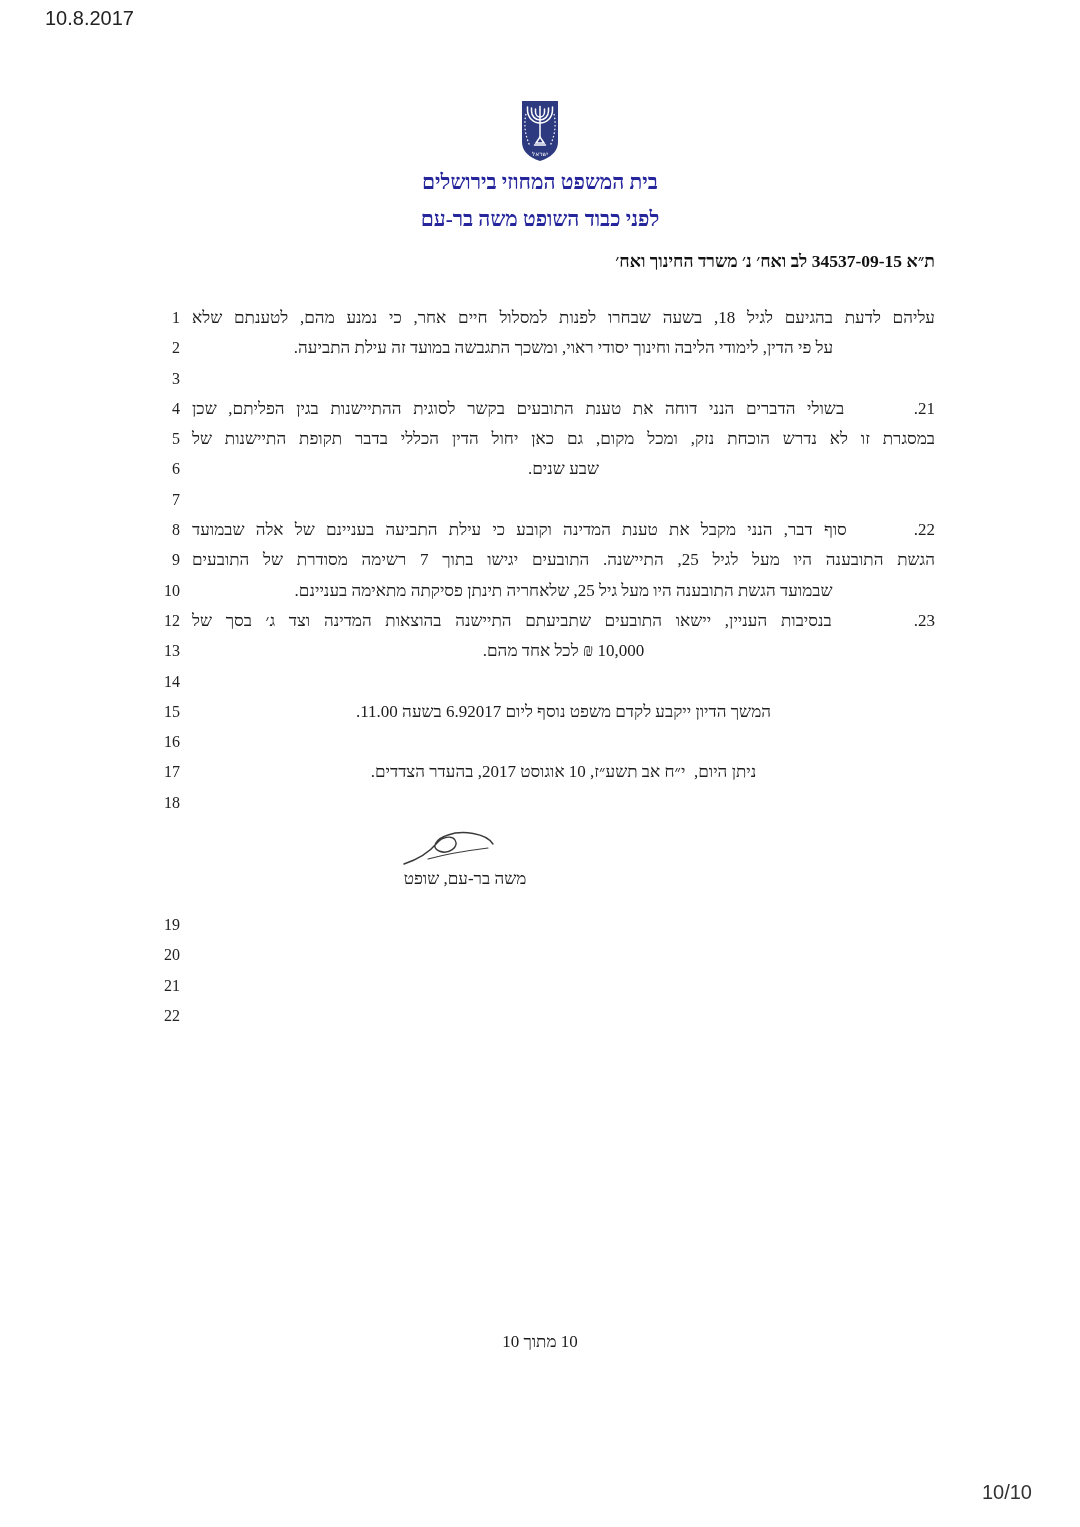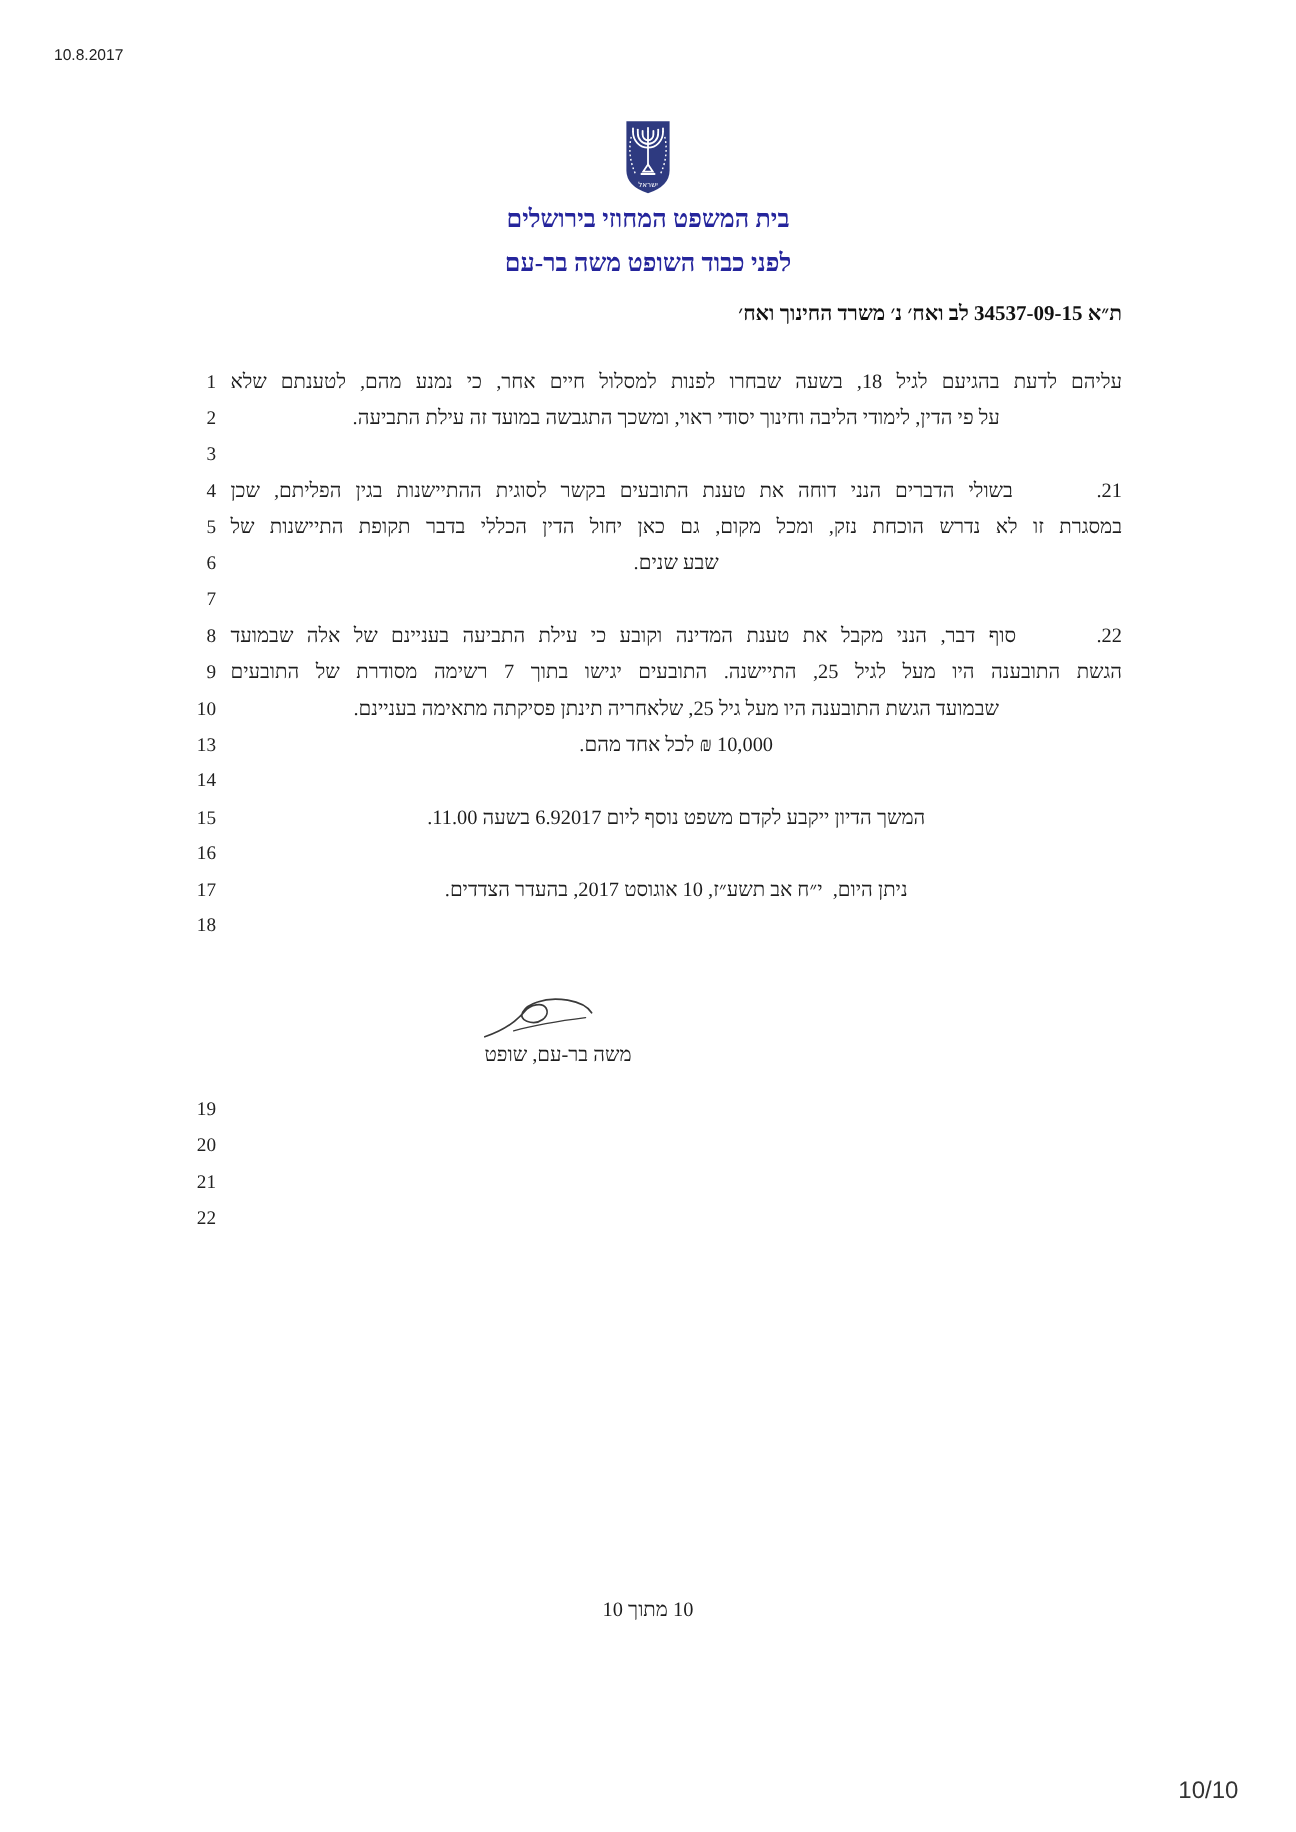--- a/index.html
+++ b/index.html
@@ -6,23 +6,23 @@
   .page{
     position:relative;
     width:1080px;height:1527px;
     margin:0 auto;
     background:#ffffff;
     font-family:"Liberation Serif","DejaVu Sans",serif;
     color:#1c1c1c;
     overflow:hidden;
   }
   .date-top{
-    position:absolute;left:45px;top:38px;
+    position:absolute;left:45px;top:7px;
     font-family:"Liberation Sans","DejaVu Sans",sans-serif;
-    font-size:13px;color:#222;direction:ltr;
+    font-size:20px;color:#222;direction:ltr;
   }
   .emblem{position:absolute;top:98px;left:calc(50% - 22px);}
   .hdr{
     position:absolute;left:0;right:0;text-align:center;
     font-weight:bold;font-size:21px;color:#25259c;
     direction:rtl;line-height:26px;
   }
   .hdr1{top:169px;}
   .hdr2{top:206px;}
   .case-line{
@@ -139,20 +139,24 @@
       </div>
       <div class="row">
         <span class="ln">9</span>
         <div class="lt justify">הגשת התובענה היו מעל לגיל 25, התיישנה. התובעים יגישו בתוך 7 רשימה מסודרת של התובעים</div>
       </div>
       <div class="row">
         <span class="ln">10</span>
         <div class="lt">שבמועד הגשת התובענה היו מעל גיל 25, שלאחריה תינתן פסיקתה מתאימה בעניינם.</div>
       </div>
       <div class="row">
+        <span class="ln">12</span>
+        <div class="lt justify">23.&nbsp;&nbsp;&nbsp;&nbsp;&nbsp;&nbsp;בנסיבות העניין, יישאו התובעים שתביעתם התיישנה בהוצאות המדינה וצד ג׳ בסך של</div>
+      </div>
+      <div class="row">
         <span class="ln">13</span>
         <div class="lt">10,000 ₪ לכל אחד מהם.</div>
       </div>
       <div class="row">
         <span class="ln">14</span>
         <div class="lt"></div>
       </div>
       <div class="row">
         <span class="ln">15</span>
         <div class="lt bold">המשך הדיון ייקבע לקדם משפט נוסף ליום 6.92017 בשעה 11.00.</div>

